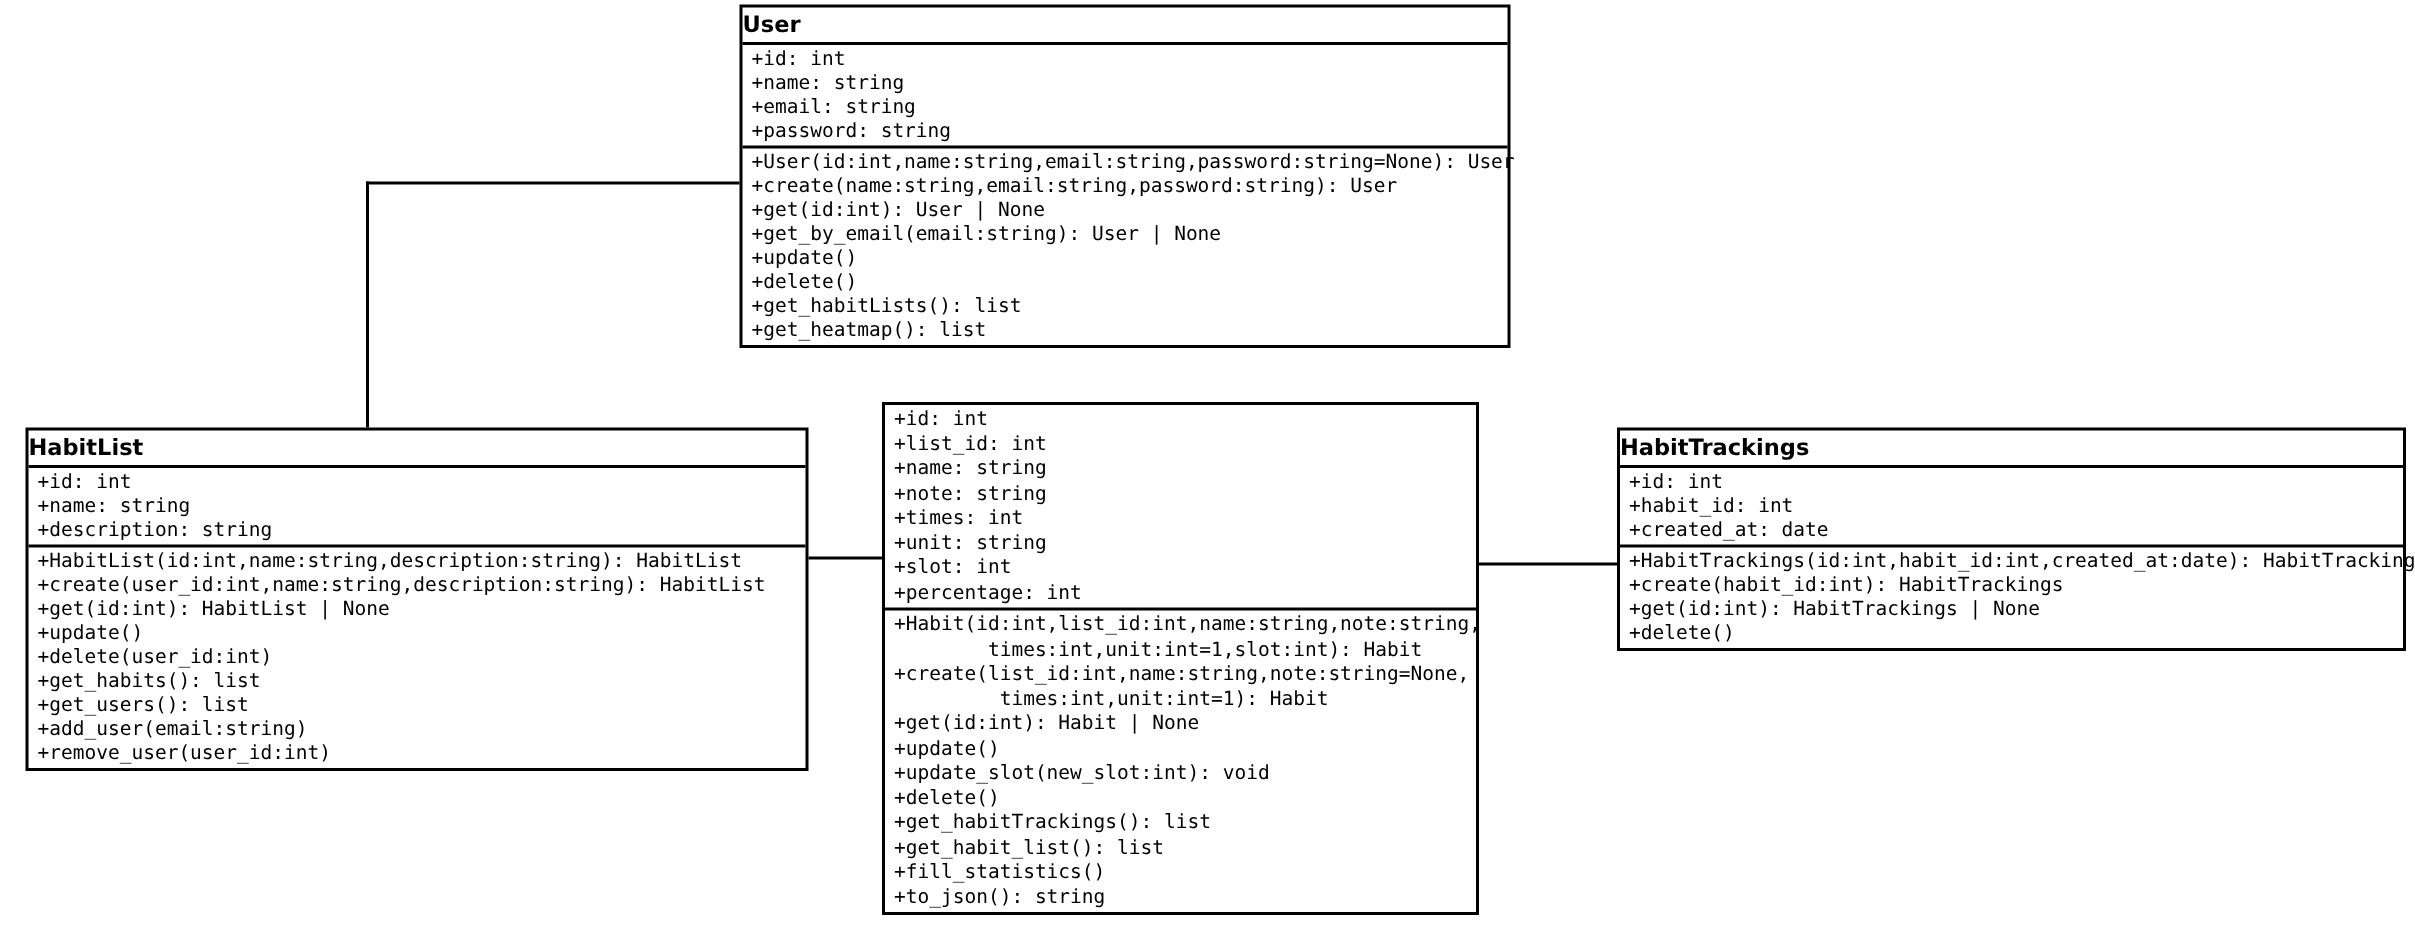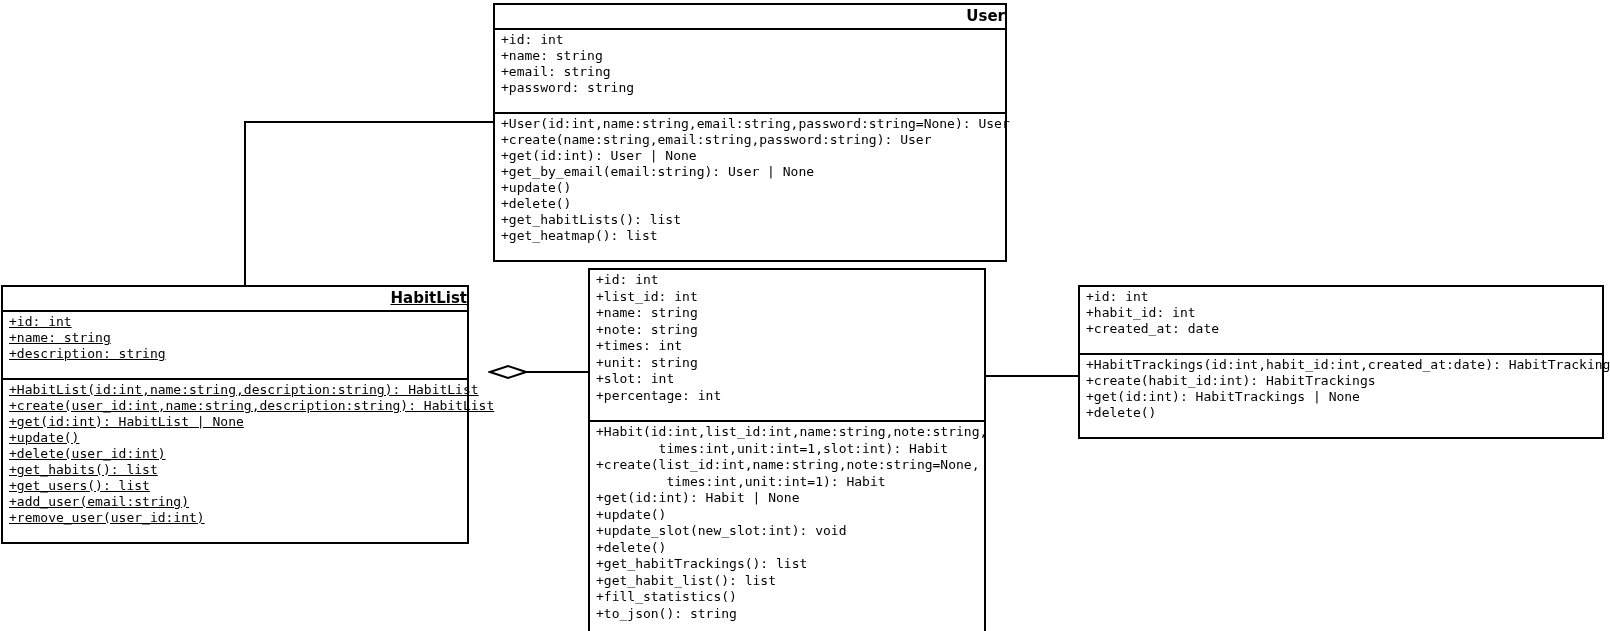--- a/index.html
+++ b/index.html
@@ -13,37 +13,37 @@
     position: absolute;
     background: #ffffff;
     border: 2px solid #000000;
     box-sizing: border-box;
     color: #000000;
   }
   .uml-title {
     font-family: "DejaVu Sans", "Liberation Sans", sans-serif;
     font-weight: bold;
     font-size: 15px;
-    text-align: right;
+    text-align: left;
     height: 23px;
     line-height: 23px;
     border-bottom: 2px solid #000000;
     white-space: pre;
   }
   .uml-section {
     font-family: "DejaVu Sans Mono", "Liberation Mono", monospace;
     font-size: 13px;
     line-height: 16px;
     white-space: pre;
-    padding: 2px 0 16px 6px;
+    padding: 2px 0 1px 6px;
     overflow: visible;
   }
   .uml-attrs { border-bottom: 2px solid #000000; }
   #box-user           { left: 493px;  top: 3px;   width: 514px; }
-  #box-habitlist      { left: 1px;    top: 285px; width: 468px; text-decoration: underline; }
+  #box-habitlist      { left: 17px;    top: 285px; width: 522px; }
   #box-habit          { left: 588px;  top: 268px; width: 398px; }
   #box-habit .uml-section { line-height: 16.5px; }
   #box-habittrackings { left: 1078px; top: 285px; width: 526px; }
   .edge {
     position: absolute;
     background: #000000;
   }
   #edge-user-habitlist-h { left: 244px; top: 121px; width: 251px; height: 2px; }
   #edge-user-habitlist-v { left: 244px; top: 121px; width: 2px; height: 166px; }
   #edge-habitlist-habit  { left: 524px; top: 371px; width: 66px; height: 2px; }
@@ -112,20 +112,21 @@
 +update()
 +update_slot(new_slot:int): void
 +delete()
 +get_habitTrackings(): list
 +get_habit_list(): list
 +fill_statistics()
 +to_json(): string</div>
 </div>
 
 <div class="uml-box" id="box-habittrackings">
+  <div class="uml-title">HabitTrackings</div>
   <div class="uml-section uml-attrs">+id: int
 +habit_id: int
 +created_at: date</div>
   <div class="uml-section">+HabitTrackings(id:int,habit_id:int,created_at:date): HabitTrackings
 +create(habit_id:int): HabitTrackings
 +get(id:int): HabitTrackings | None
 +delete()</div>
 </div>
 
 </body></html>

